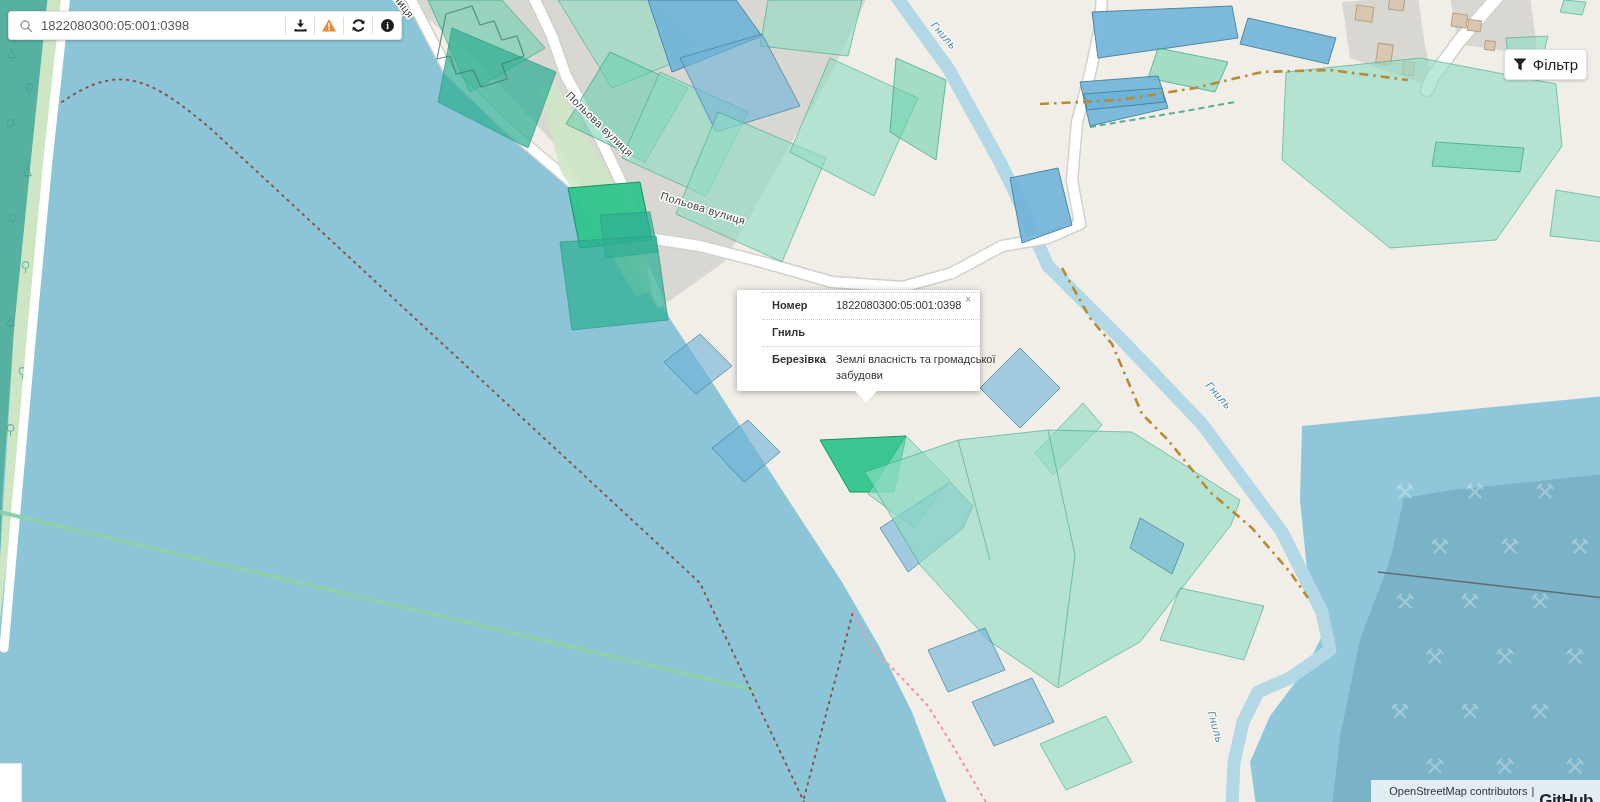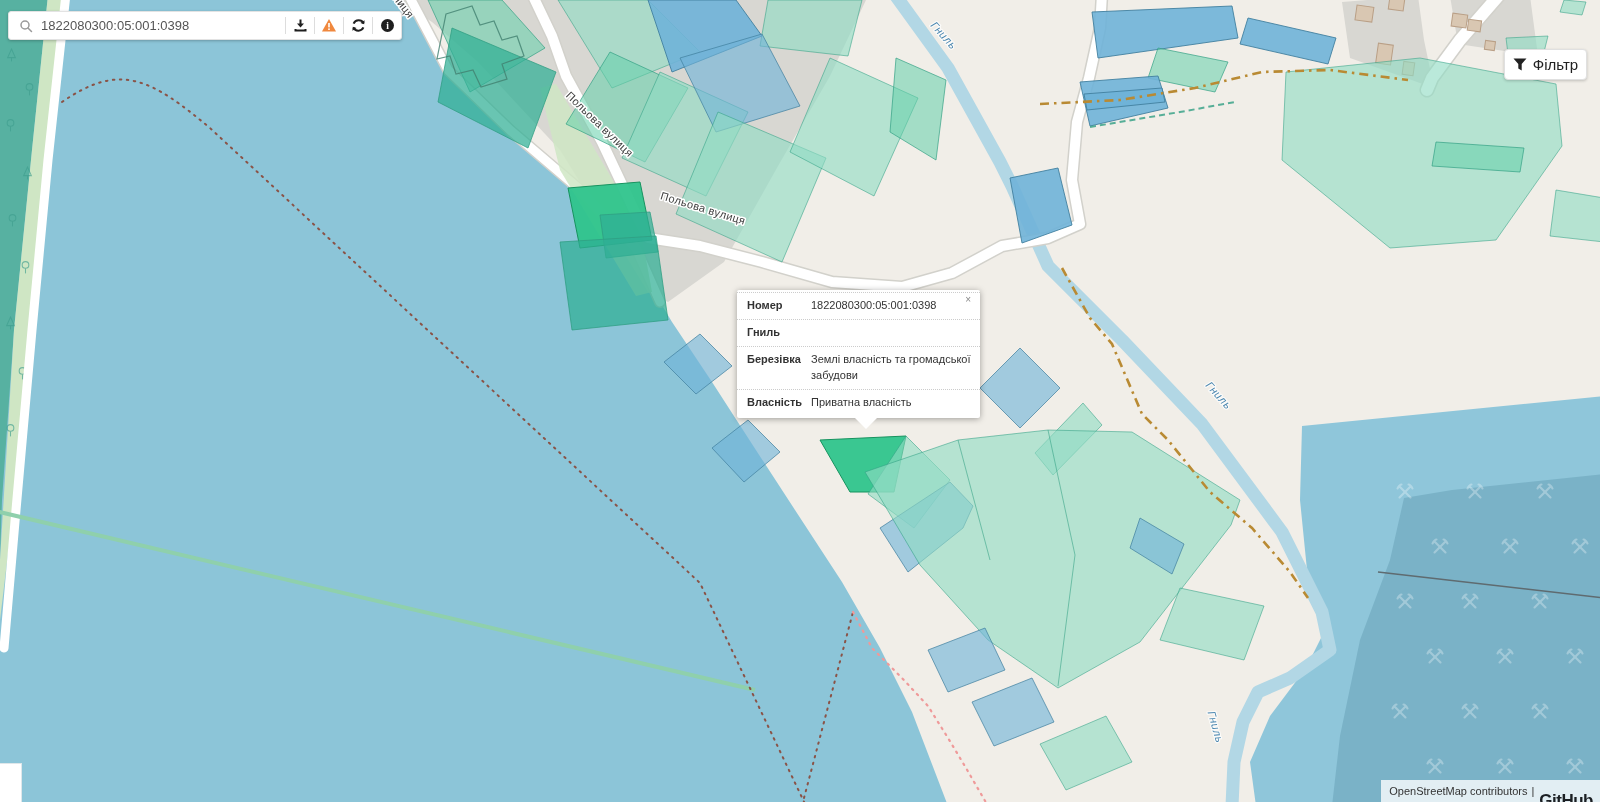--- a/index.html
+++ b/index.html
@@ -47,31 +47,31 @@
   .filter-btn{position:absolute;left:1504px;top:9px;width:83px;height:31px;background:#fff;
       border:1px solid #e0e0e0;border-radius:4px;box-shadow:0 1px 3px rgba(0,0,0,.2);
       display:flex;align-items:center;justify-content:center;gap:6px;cursor:pointer;
       font:15px "Liberation Sans",sans-serif;color:#222;z-index:20;margin-top:40px;}
 
   
   .popup{position:absolute;left:737px;top:290px;width:243px;background:#fff;border-radius:2px;
       box-shadow:0 1px 6px rgba(0,0,0,.35);z-index:15;padding:2px 0;}
   .popup-close{position:absolute;top:2px;right:7px;font:10px "Liberation Sans",sans-serif;
       color:#888;cursor:pointer;background:none;border:0;padding:2px;}
-  .popup-row{display:flex;padding:5px 10px 5px 10px;border-top:1px dotted #ccc;}
+  .popup-row{display:flex;padding:5px 10px 5px 10px;border-top:1px dotted #ccc;margin-left:25px;}
   .popup-row:first-child{border-top:0;}
   .popup-label{flex:0 0 64px;font-weight:bold;font-size:11px;color:var(--popup-text);line-height:1.45;}
   .popup-value{flex:1;font-size:11px;color:var(--popup-text);line-height:1.45;}
   .popup-value div{white-space:nowrap;}
   .popup-tail{position:absolute;left:118px;top:100%;width:0;height:0;
       border:11px solid transparent;border-top:11px solid #fff;border-bottom:0;}
 
   
   .attribution{position:absolute;right:0;bottom:0;height:22px;background:rgba(255,255,255,.78);
-      display:flex;align-items:center;padding:0 7px 0 8px;z-index:20;}
+      display:flex;align-items:center;padding:0 7px 0 18px;z-index:20;}
   .attribution a{text-decoration:none;}
   .attr-osm{font:11px "Liberation Sans",sans-serif;color:#333;}
   .attr-sep{font:11px "Liberation Sans",sans-serif;color:#333;margin:0 5px 0 4px;}
   .attr-brand{font:bold 17px "Liberation Sans",sans-serif;color:#1b1f23;letter-spacing:-.5px;margin-top:20px;}
 
   .corner-notch{position:absolute;left:0;bottom:0;width:21px;height:38px;background:#fff;
       border-top:1px solid #dfe7ea;border-right:1px solid #dfe7ea;z-index:18;}
 </style>
 </head>
 <body>
@@ -311,26 +311,20 @@
     <div class="popup-row">
       <div class="popup-label">Гниль</div>
     </div>
     <div class="popup-row">
       <div class="popup-label">Березівка</div>
       <div class="popup-value">
         <div>Землі власність та громадської</div>
         <div>забудови</div>
       </div>
     </div>
-    <div class="popup-row">
-      <div class="popup-label">Власність</div>
-      <div class="popup-value">
-        <div>Приватна власність</div>
-      </div>
-    </div>
     <div class="popup-tail"></div>
   </div>
 
   <div class="attribution">
     <a class="attr-osm" href="#">OpenStreetMap contributors</a>
     <span class="attr-sep">|</span>
     <a class="attr-brand" href="#">GitHub</a>
   </div>
 
   <div class="corner-notch"></div>

